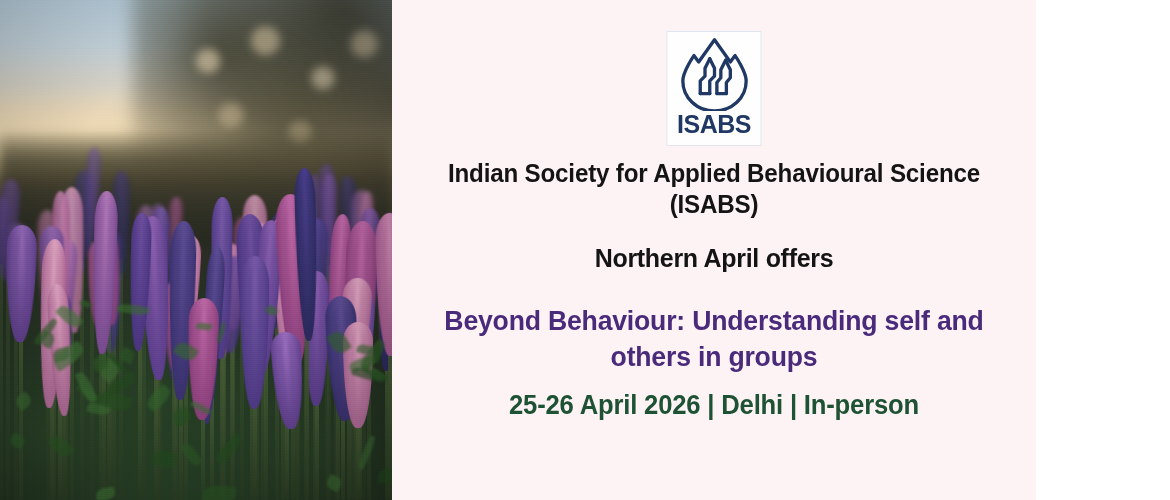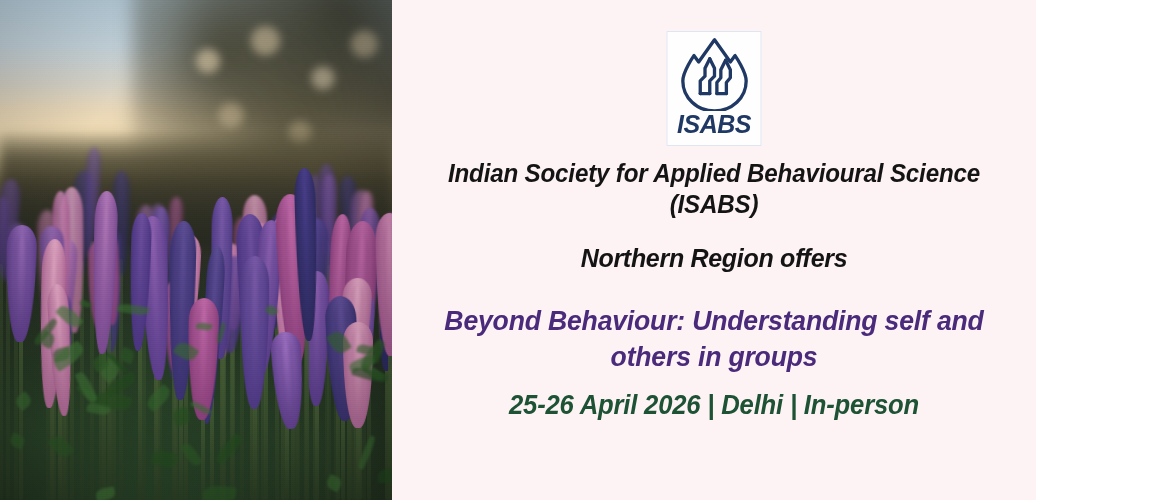--- a/index.html
+++ b/index.html
@@ -11,21 +11,20 @@
     font-family: "Liberation Sans", sans-serif;
   }
 
   .banner {
     position: relative;
     width: 1036px;
     height: 500px;
     overflow: hidden;
     display: flex;
     background: #fdf2f4;
-    font-style: italic;
   }
 
   
   .photo-panel {
     position: relative;
     width: 392px;
     height: 500px;
     flex: 0 0 392px;
     overflow: hidden;
     background: #3a2a4d;
@@ -482,20 +481,20 @@
           <path d="M64 32 L58 44 L58 54 L53 60 L53 74"></path>
           <path d="M64 32 L70 44 L70 54 L65 60 L65 74"></path>
           <path d="M53 74 L65 74"></path>
         </g>
       </svg>
       <div class="logo-word">ISABS</div>
     </div>
 
     <div class="org-name">Indian Society for Applied Behavioural Science (ISABS)</div>
 
-    <div class="offers-line">Northern Region offers</div>
+    <div class="offers-line">Northern April offers</div>
 
     <div class="program-title">Beyond Behaviour: Understanding self and others in groups</div>
 
     <div class="event-details">25-26 April 2026 | Delhi | In-person</div>
 
   </div>
 </div>
 
 </body></html>

